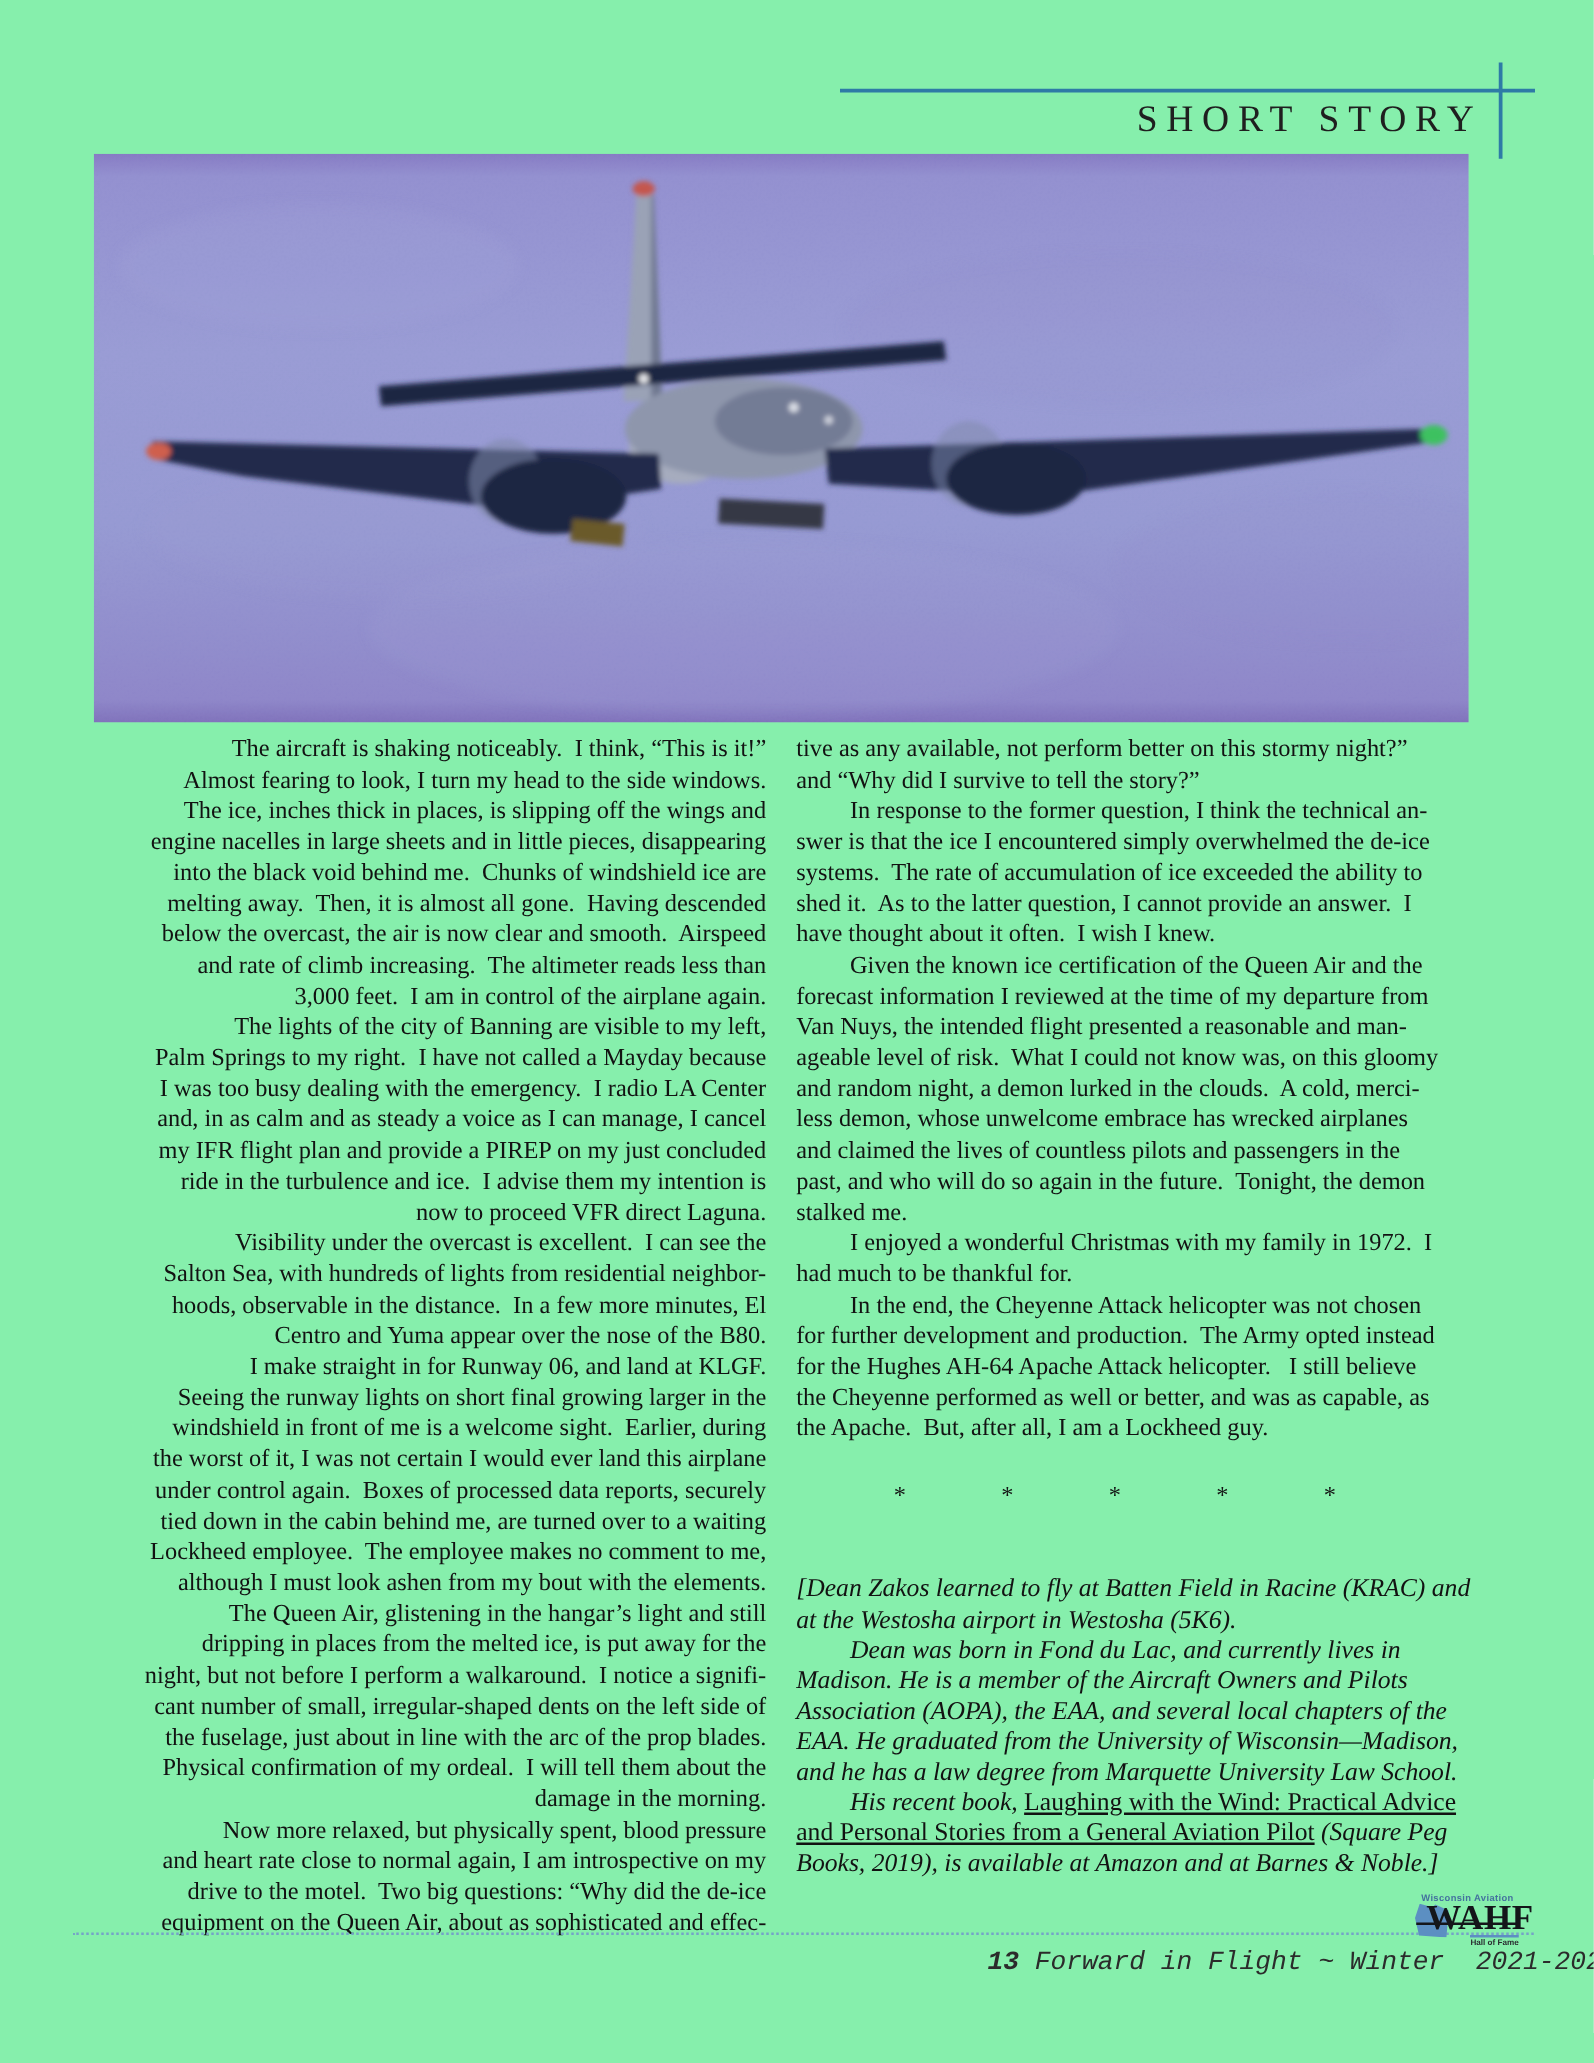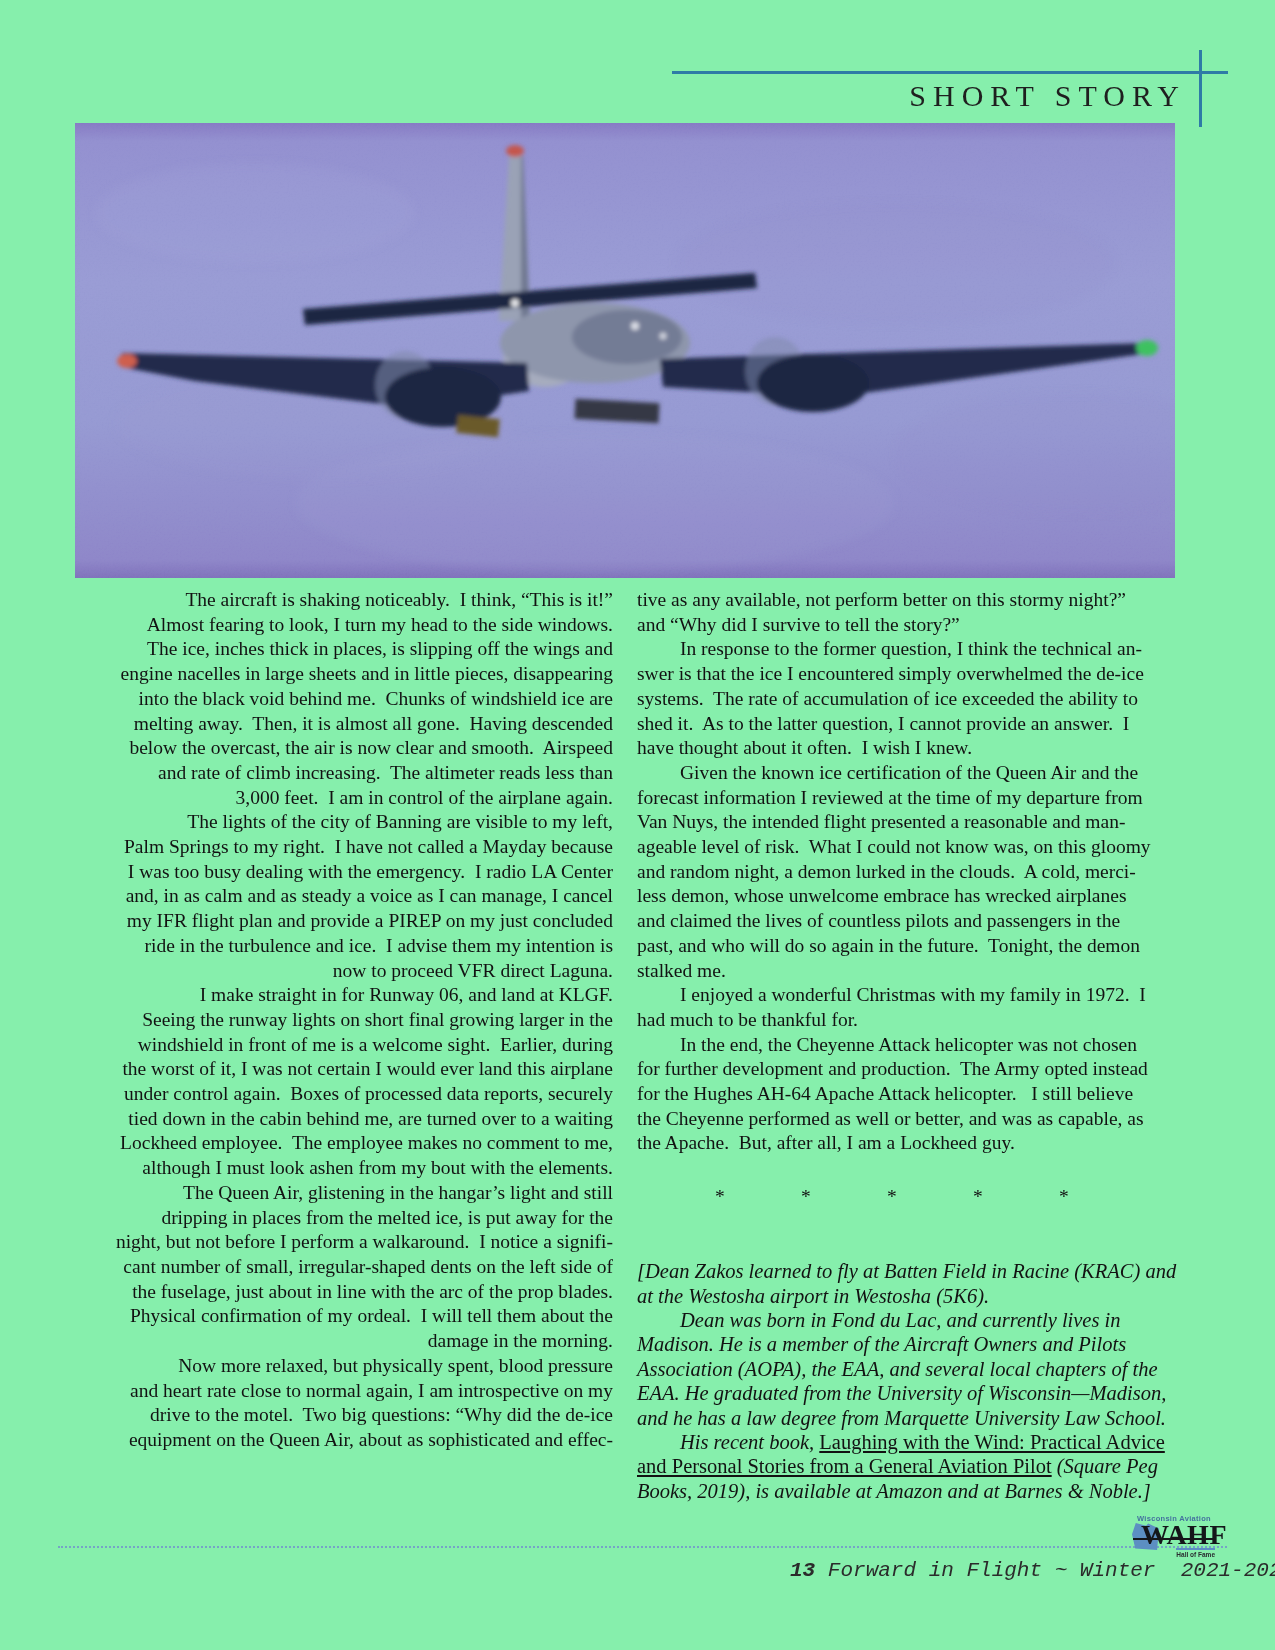--- a/index.html
+++ b/index.html
@@ -139,20 +139,24 @@
 below the overcast, the air is now clear and smooth.  Airspeed
 and rate of climb increasing.  The altimeter reads less than
 3,000 feet.  I am in control of the airplane again.</p>
     <p>The lights of the city of Banning are visible to my left,
 Palm Springs to my right.  I have not called a Mayday because
 I was too busy dealing with the emergency.  I radio LA Center
 and, in as calm and as steady a voice as I can manage, I cancel
 my IFR flight plan and provide a PIREP on my just concluded
 ride in the turbulence and ice.  I advise them my intention is
 now to proceed VFR direct Laguna.</p>
+    <p>Visibility under the overcast is excellent.  I can see the
+Salton Sea, with hundreds of lights from residential neighbor-
+hoods, observable in the distance.  In a few more minutes, El
+Centro and Yuma appear over the nose of the B80.</p>
     <p>I make straight in for Runway 06, and land at KLGF.
 Seeing the runway lights on short final growing larger in the
 windshield in front of me is a welcome sight.  Earlier, during
 the worst of it, I was not certain I would ever land this airplane
 under control again.  Boxes of processed data reports, securely
 tied down in the cabin behind me, are turned over to a waiting
 Lockheed employee.  The employee makes no comment to me,
 although I must look ashen from my bout with the elements.</p>
     <p>The Queen Air, glistening in the hangar’s light and still
 dripping in places from the melted ice, is put away for the

